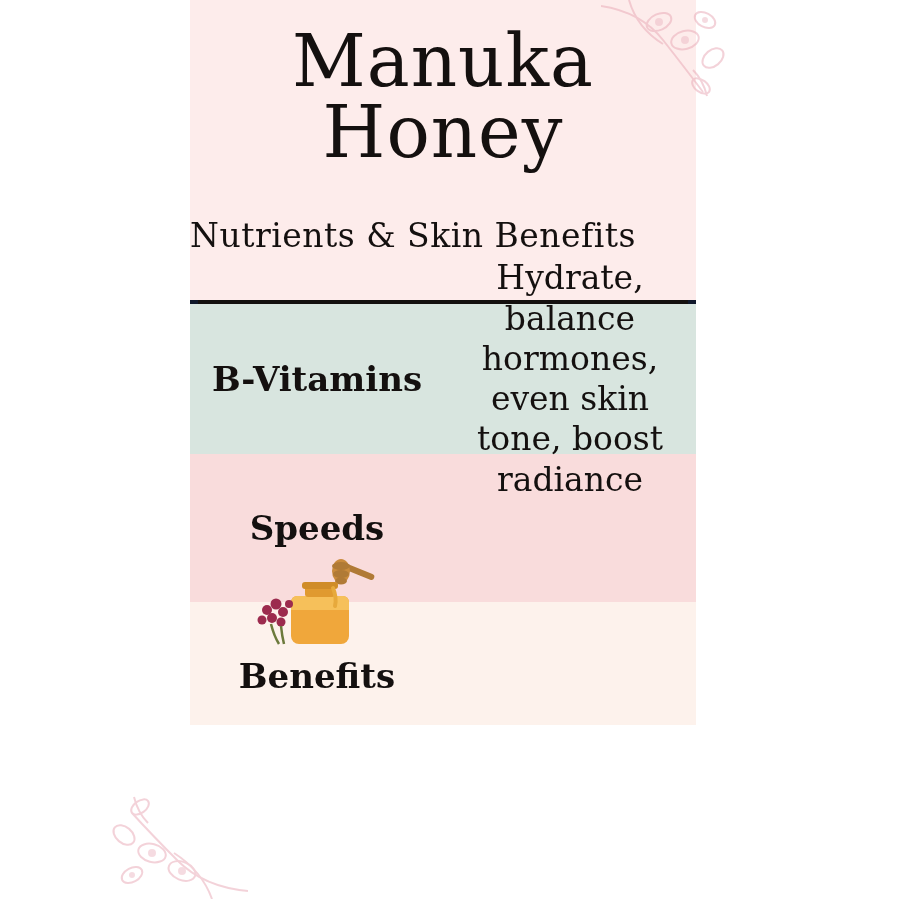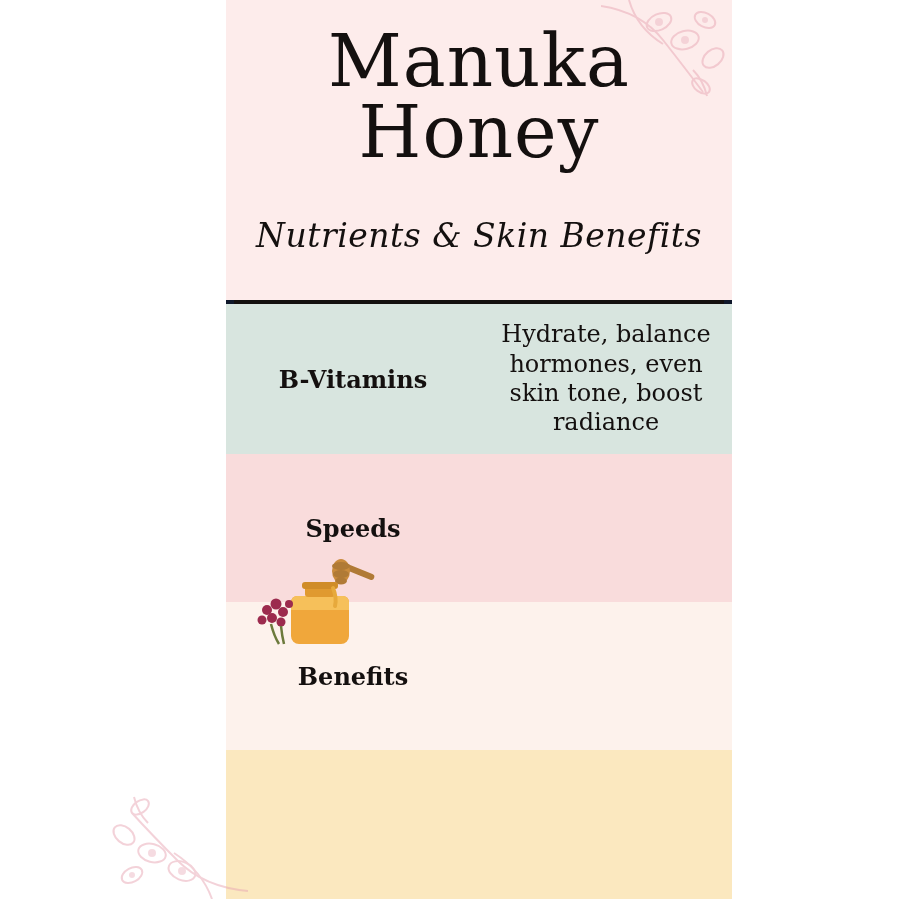--- a/index.html
+++ b/index.html
@@ -19,24 +19,23 @@
     height: 899px;
     background: #ffffff;
     overflow: hidden;
   }
   
   .card {
     position: absolute;
     left: 190px;
     top: 0;
     width: 506px;
-    height: 899px;
+    height: 725px;
     background: #0f172a;
     overflow: hidden;
-    margin-left: 36px;
   }
   .header {
     position: absolute;
     left: 0;
     top: 0;
     width: 506px;
     height: 300px;
     background: #fdeceb;
   }
   .title {
@@ -53,23 +52,21 @@
     font-weight: 400;
   }
   .title .line2 {
     display: block;
   }
   .subtitle {
     position: absolute;
     left: 0;
     top: 216px;
     width: 506px;
-    text-align: center;
-    font-family: "DejaVu Serif", serif;
-    font-style: italic;
+    font-family: "DejaVu Serif", serif;
     font-size: 33px;
     letter-spacing: 0.5px;
     color: #14100f;
   }
   .rule {
     position: absolute;
     left: 8px;
     top: 300px;
     width: 490px;
     height: 4px;
@@ -85,30 +82,30 @@
   .row {
     display: flex;
     align-items: center;
     box-sizing: border-box;
   }
   .row .nutrient {
     width: 254px;
     text-align: center;
     font-family: "DejaVu Serif", serif;
     font-weight: bold;
-    font-size: 24px;
+    font-size: 34px;
     color: #14100f;
     padding: 0 6px;
     box-sizing: border-box;
   }
   .row .benefit {
     width: 252px;
     text-align: center;
     font-family: "DejaVu Serif", serif;
-    font-size: 24px;
+    font-size: 33px;
     line-height: 1.22;
     color: #14100f;
     padding: 0 10px;
     box-sizing: border-box;
   }
 
   
   .jar {
     position: absolute;
     left: 245px;

